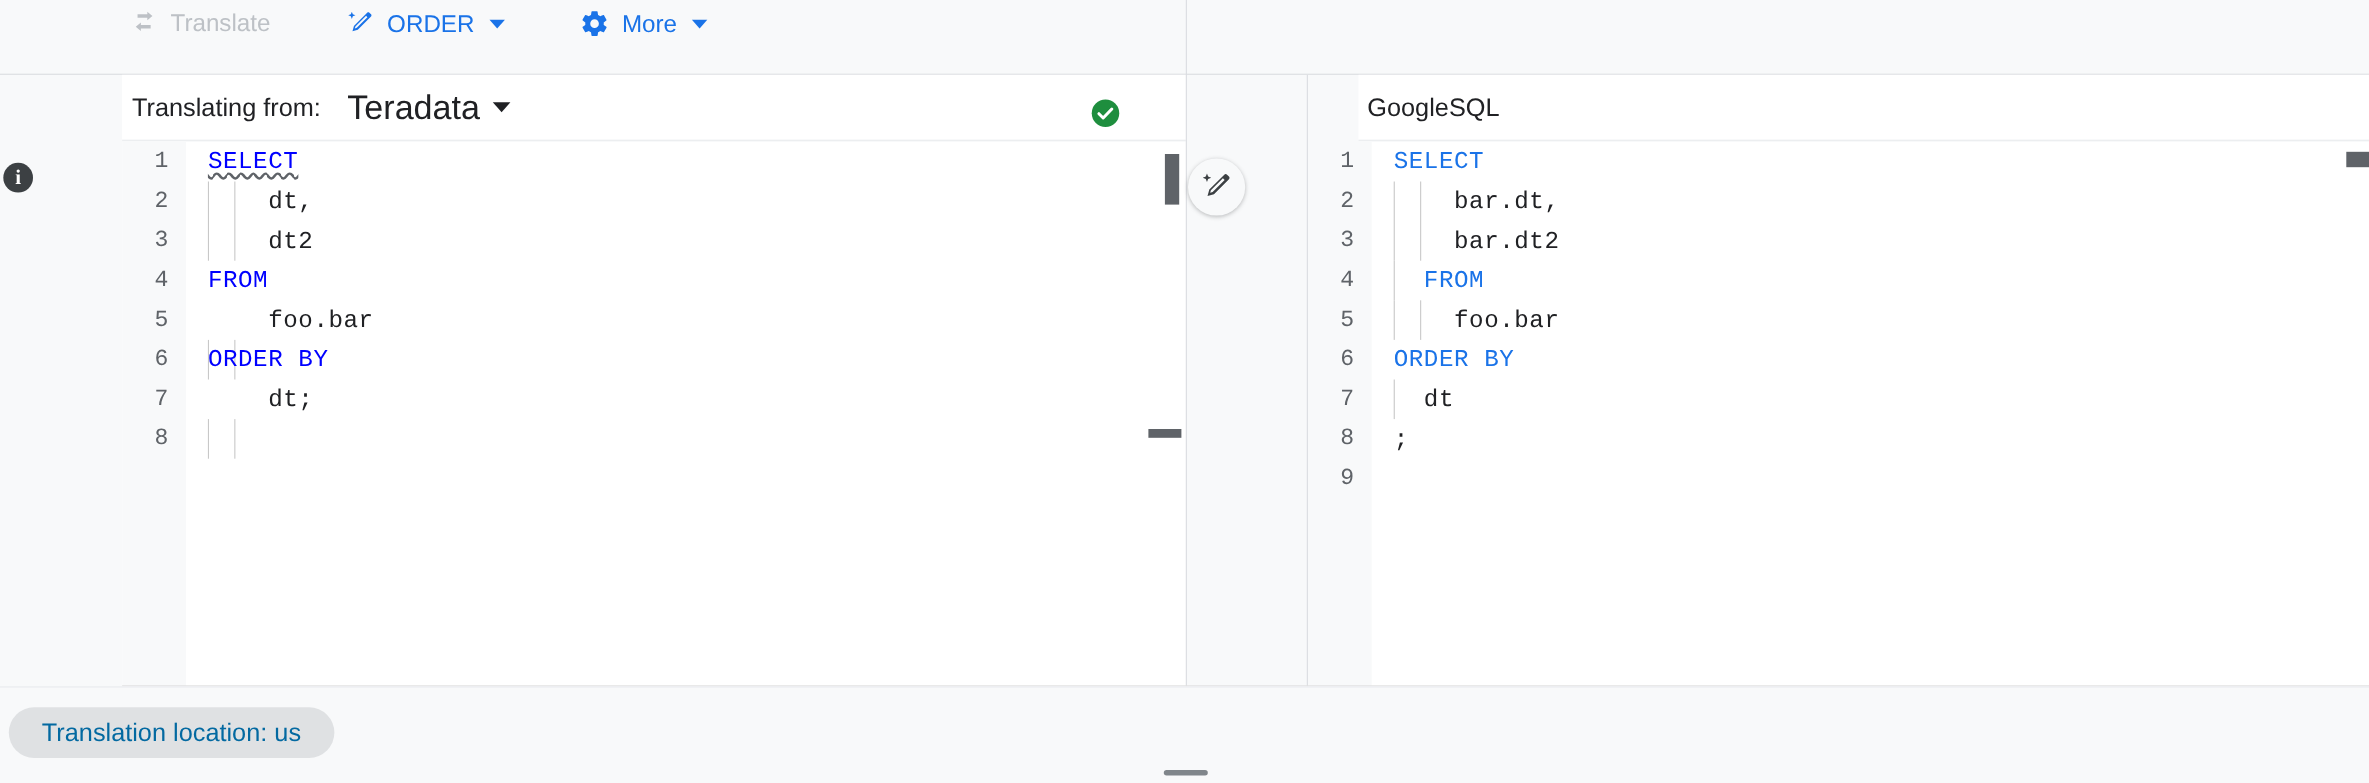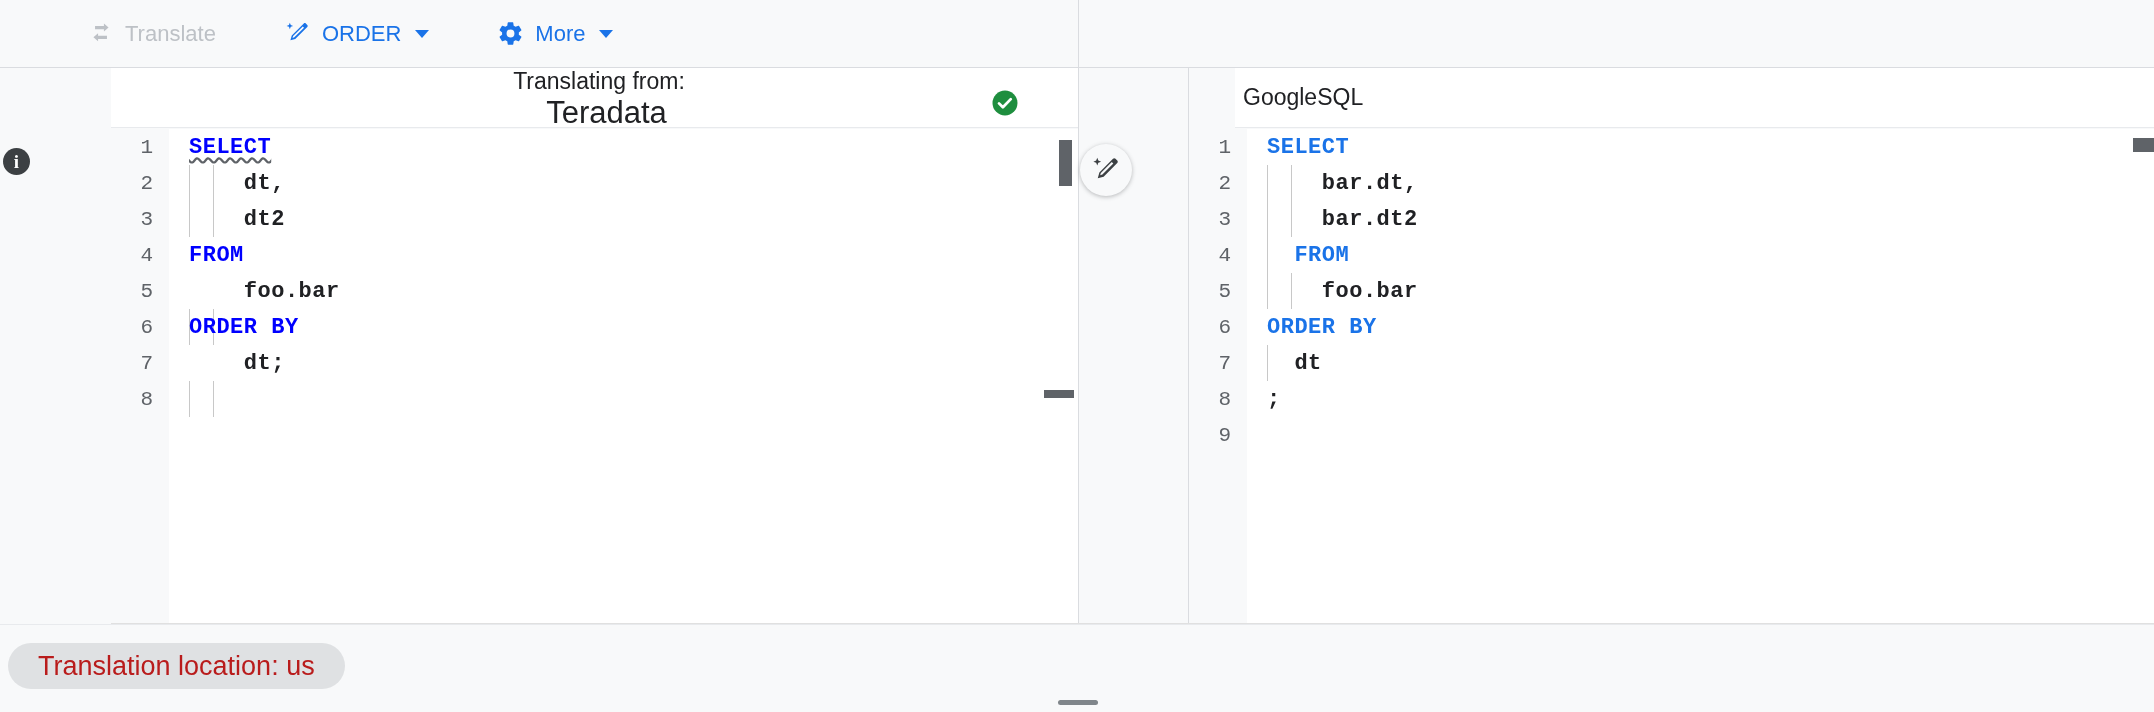--- a/index.html
+++ b/index.html
@@ -28,22 +28,22 @@
     background: #f8f9fa;
     border-bottom: 1px solid #dadce0;
   }
 
   .tb-left {
     position: absolute;
     left: 0; top: 0;
     height: 67px;
     width: 1078px;
     display: flex;
-    align-items: center;
-    padding-left: 78px;
+    align-items: flex-start;
+    padding-left: 108px;
     gap: 48px;
   }
 
   .tb-right {
     position: absolute;
     left: 1079px; top: 0;
     height: 67px;
     width: 1075px;
     display: flex;
     align-items: center;
@@ -78,21 +78,20 @@
 
   
   .panel-head-left {
     position: absolute;
     left: 111px; top: 68px;
     width: 967px; height: 60px;
     background: #ffffff;
     display: flex;
     align-items: center;
     border-bottom: 1px solid #e8eaed;
-    flex-direction: column;
   }
   .ph-label {
     font-size: 23px;
     color: #202124;
     margin-left: 9px;
   }
   .ph-value {
     font-size: 31px;
     color: #202124;
     margin-left: 24px;
@@ -152,21 +151,20 @@
     flex: 0 0 50px;
     padding-right: 8px;
   }
   .code-text {
     font-family: "Liberation Mono", monospace;
     font-size: 22px;
     color: #202124;
     white-space: pre;
     padding-left: 28px;
     letter-spacing: 0.5px;
-    font-weight: bold;
   }
   .kw      { color: #0000ff; }
   .kw2     { color: #1a73e8; }
   .squig {
     text-decoration: underline wavy #5f6368;
     text-underline-offset: 4px;
   }
 
   
   .guide {
@@ -258,22 +256,22 @@
 
   .loc-chip {
     position: absolute;
     left: 8px; top: 18px;
     height: 46px;
     background: #dfe1e3;
     border-radius: 23px;
     display: flex;
     align-items: center;
     padding: 0 30px;
-    font-size: 27px;
-    color: #b91c1c;
+    font-size: 23px;
+    color: #0369a1;
     white-space: nowrap;
   }
 
   .drag-handle {
     position: absolute;
     left: 1058px; top: 700px;
     width: 40px; height: 5px;
     border-radius: 3px;
     background: #80868b;
     cursor: row-resize;

